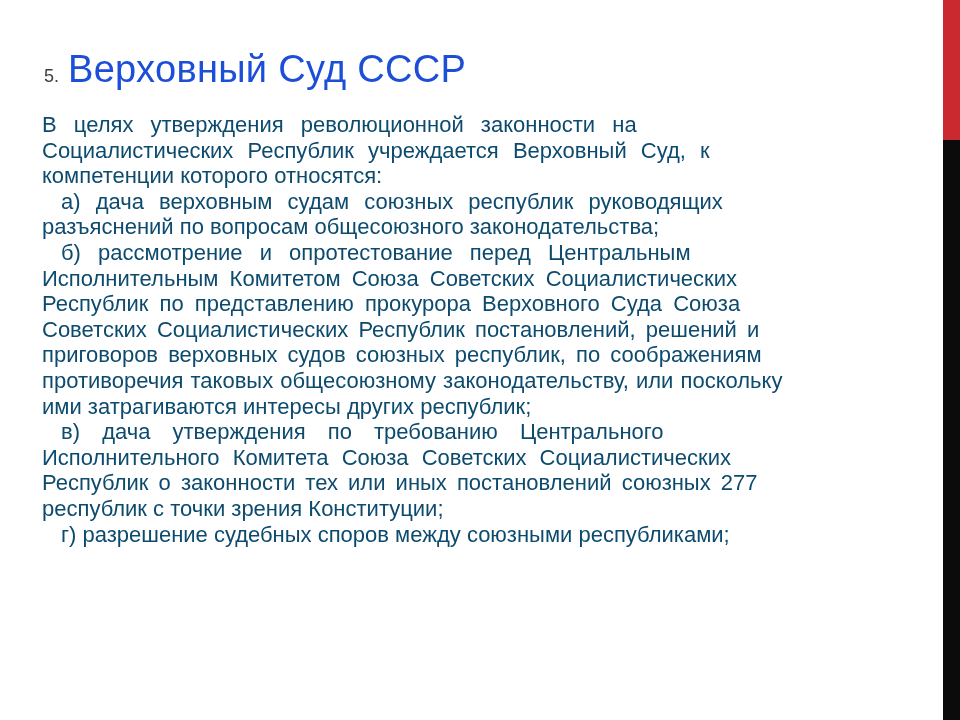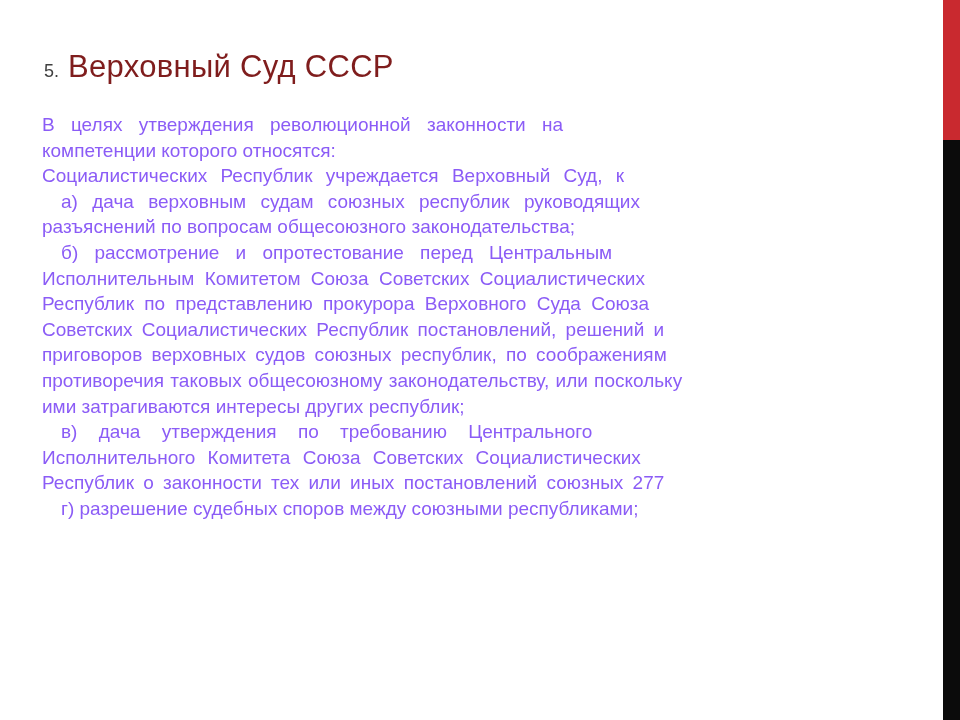--- a/index.html
+++ b/index.html
@@ -27,28 +27,28 @@
   .title {
     position: absolute; left: 44px; top: 48px;
     margin: 0; font-weight: 400;
     white-space: nowrap;
   }
   .title-num {
     font-size: 18px; color: #3f3f3f;
     margin-right: 9px;
   }
   .title-text {
-    font-size: 31px; color: #7f1d1d;
+    font-size: 38px; color: #1d4ed8;
     letter-spacing: 0.3px;
   }
   .body-text {
     position: absolute; left: 42px; top: 112px;
     width: 690px;
-    color: #8b5cf6;
-    font-size: 19px; line-height: 25.6px;
+    color: #0c4a6e;
+    font-size: 22px; line-height: 25.6px;
   }
   .para { margin: 0; }
   .line { white-space: nowrap; }
   .ind { padding-left: 19px; }
 </style>
 </head>
 <body>
 
 <div class="slide">
 
@@ -56,22 +56,22 @@
   <div class="stripe-black"></div>
 
   <h1 class="title">
     <span class="title-num">5.</span><span class="title-text">Верховный Суд СССР</span>
   </h1>
 
   <div class="body-text">
 
     <div class="para">
       <div class="line" style="word-spacing:11px">В целях утверждения революционной законности на</div>
+      <div class="line" style="word-spacing:8px">Социалистических Республик учреждается Верховный Суд, к</div>
       <div class="line">компетенции которого относятся:</div>
-      <div class="line" style="word-spacing:8px">Социалистических Республик учреждается Верховный Суд, к</div>
     </div>
 
     <div class="para">
       <div class="line ind" style="word-spacing:9px">а) дача верховным судам союзных республик руководящих</div>
       <div class="line">разъяснений по вопросам общесоюзного законодательства;</div>
     </div>
 
     <div class="para">
       <div class="line ind" style="word-spacing:11px">б) рассмотрение и опротестование перед Центральным</div>
       <div class="line" style="word-spacing:5px">Исполнительным Комитетом Союза Советских Социалистических</div>
@@ -79,20 +79,21 @@
       <div class="line" style="word-spacing:4px">Советских Социалистических Республик постановлений, решений и</div>
       <div class="line" style="word-spacing:4px">приговоров верховных судов союзных республик, по соображениям</div>
       <div class="line" style="word-spacing:1px">противоречия таковых общесоюзному законодательству, или поскольку</div>
       <div class="line">ими затрагиваются интересы других республик;</div>
     </div>
 
     <div class="para">
       <div class="line ind" style="word-spacing:16px">в) дача утверждения по требованию Центрального</div>
       <div class="line" style="word-spacing:7px">Исполнительного Комитета Союза Советских Социалистических</div>
       <div class="line" style="word-spacing:4px">Республик о законности тех или иных постановлений союзных 277</div>
+      <div class="line">республик с точки зрения Конституции;</div>
     </div>
 
     <div class="para">
       <div class="line ind">г) разрешение судебных споров между союзными республиками;</div>
     </div>
 
 
   </div>
 </div>
 

